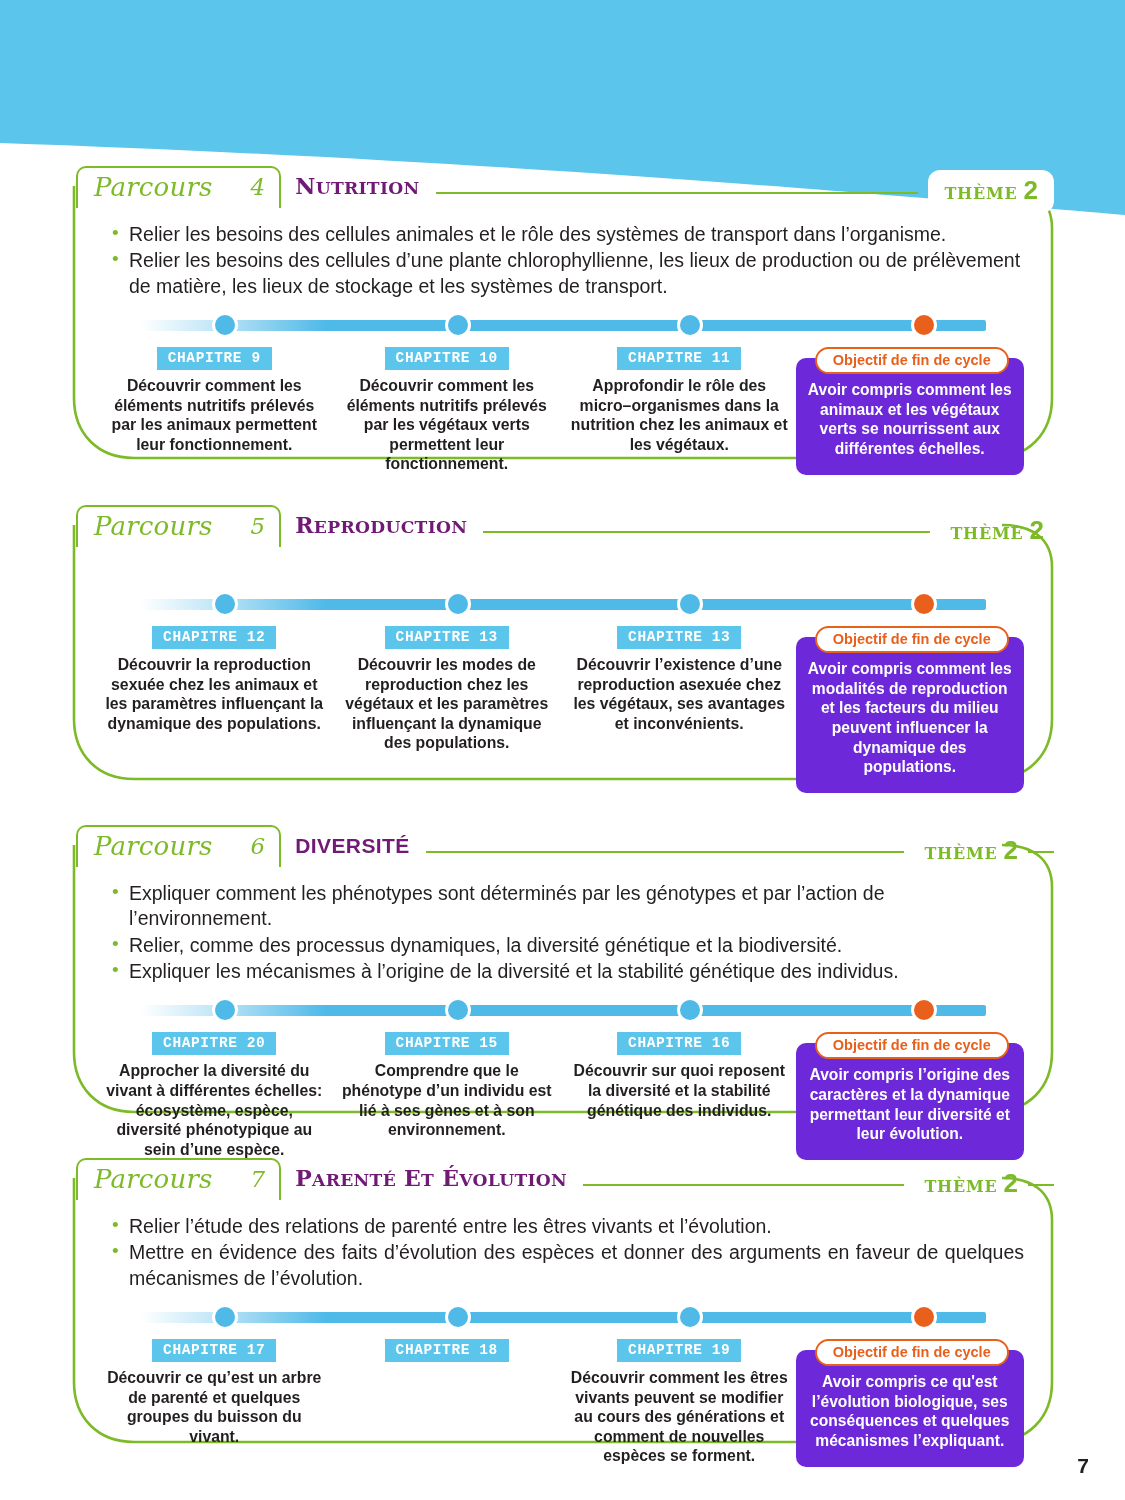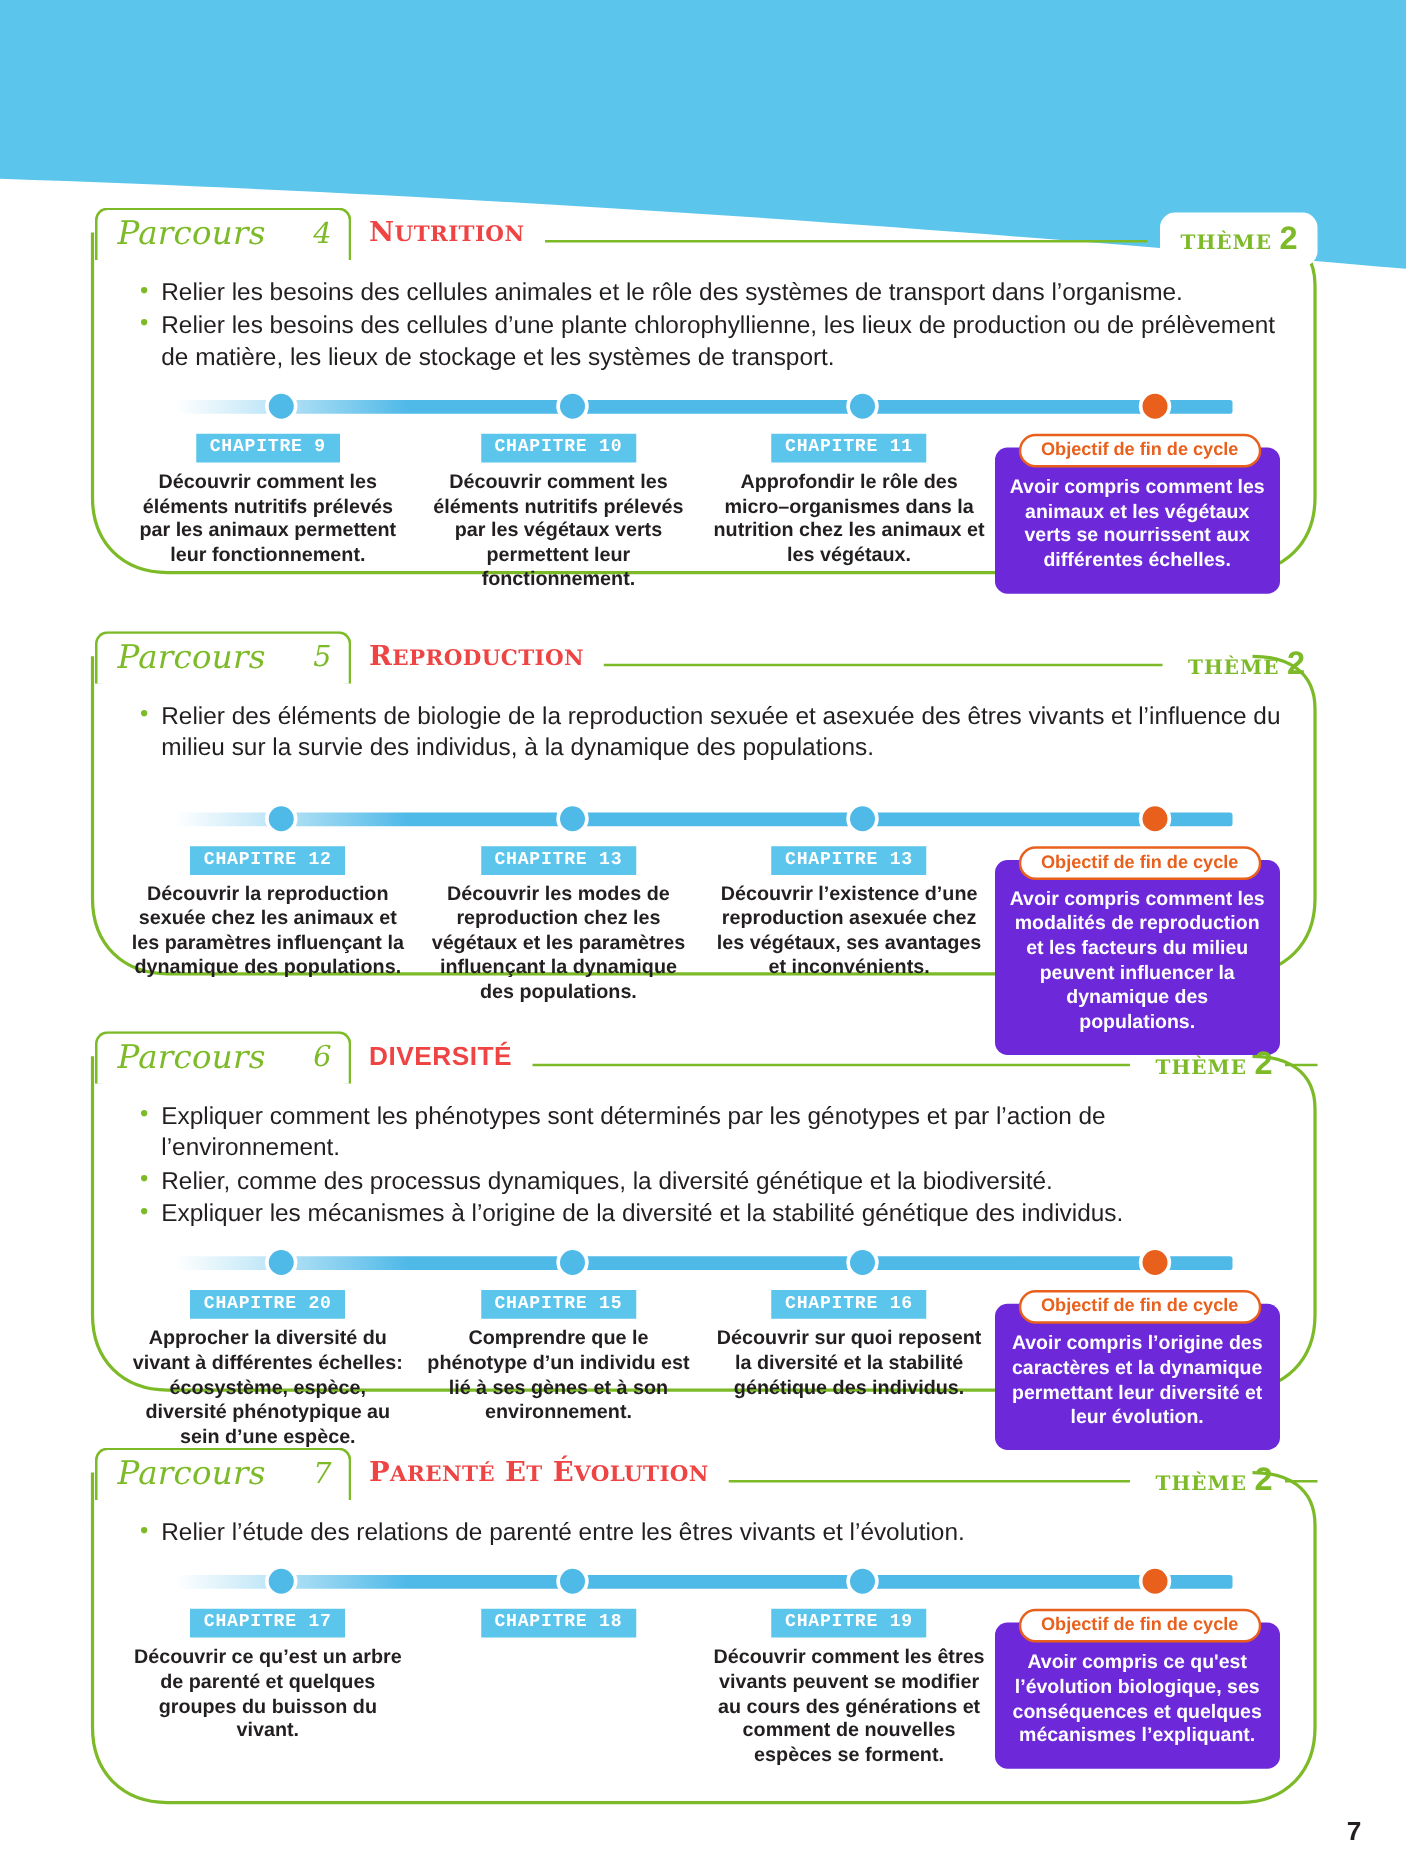--- a/index.html
+++ b/index.html
@@ -82,21 +82,21 @@
     font-style: italic;
     font-size: 23px;
     color: #7DBA28;
     margin-left: 6px;
     padding-bottom: 3px;
   }
   .ptitle {
     font-family: "DejaVu Serif", serif;
     font-weight: bold;
     font-size: 22px;
-    color: #ef4444;
+    color: #701a75;
     margin-left: 14px;
     white-space: nowrap;
     letter-spacing: .3px;
     line-height: 1;
     padding-bottom: 2px;
   }
   .ptitle.sans {
     font-family: "Liberation Sans", sans-serif;
     font-weight: bold;
     font-size: 21px;
@@ -367,23 +367,20 @@
       </div>
       <div class="ptitle"><span>R<span class="smallcap">EPRODUCTION</span></span></div>
       <div class="head-rule"></div>
       <div class="theme-badge">
         <span class="theme-label">THÈME</span>
         <span class="theme-num">2</span>
       </div>
     </div>
 
     <div class="body">
-      <ul class="goals">
-        <li>Relier des éléments de biologie de la reproduction sexuée et asexuée des êtres vivants et l’influence du milieu sur la survie des individus, à la dynamique des populations.</li>
-      </ul>
       <div class="timeline" style="margin-top:30px;">
         <div class="tl-bar"></div>
         <div class="tl-dot" style="left:12.3%;"></div>
         <div class="tl-dot" style="left:37.3%;"></div>
         <div class="tl-dot" style="left:62.3%;"></div>
         <div class="tl-dot end" style="left:87.4%;"></div>
       </div>
       <div class="cols">
         <div class="col">
           <div class="chap-badge">CHAPITRE 12</div>
@@ -481,20 +478,21 @@
       <div class="theme-badge">
         <span class="theme-label">THÈME</span>
         <span class="theme-num">2</span>
       </div>
       <div class="tail-rule"></div>
     </div>
 
     <div class="body">
       <ul class="goals">
         <li>Relier l’étude des relations de parenté entre les êtres vivants et l’évolution.</li>
+        <li class="justify">Mettre en évidence des faits d’évolution des espèces et donner des arguments en faveur de quelques mécanismes de l’évolution.</li>
       </ul>
       <div class="timeline">
         <div class="tl-bar"></div>
         <div class="tl-dot" style="left:12.3%;"></div>
         <div class="tl-dot" style="left:37.3%;"></div>
         <div class="tl-dot" style="left:62.3%;"></div>
         <div class="tl-dot end" style="left:87.4%;"></div>
       </div>
       <div class="cols">
         <div class="col">

